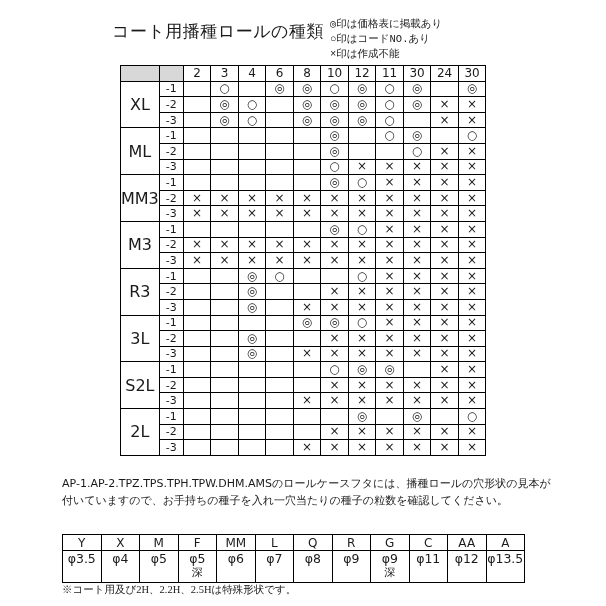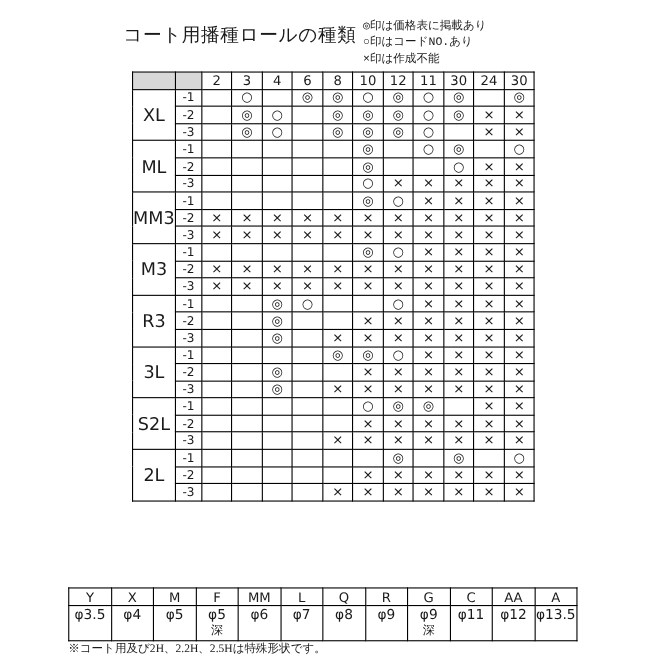--- a/index.html
+++ b/index.html
@@ -535,20 +535,22 @@
             <td class="cell"><span class="mk mk-x">×</span></td>
             <td class="cell dashcol"><span class="mk mk-x">×</span></td>
             <td class="cell"><span class="mk mk-x">×</span></td>
           </tr>
         </tbody>
     </table>
   </div>
 
 
   <div id="para">
+    <div>AP-1.AP-2.TPZ.TPS.TPH.TPW.DHM.AMSのロールケースフタには、播種ロールの穴形状の見本が</div>
+    <div>付いていますので、お手持ちの種子を入れ一穴当たりの種子の粒数を確認してください。</div>
   </div>
 
   <div id="dia-wrap">
     <table class="dia">
       <tbody>
         <tr class="code" id="dia-codes">
             <td>Y</td>
             <td>X</td>
             <td>M</td>
             <td>F</td>

